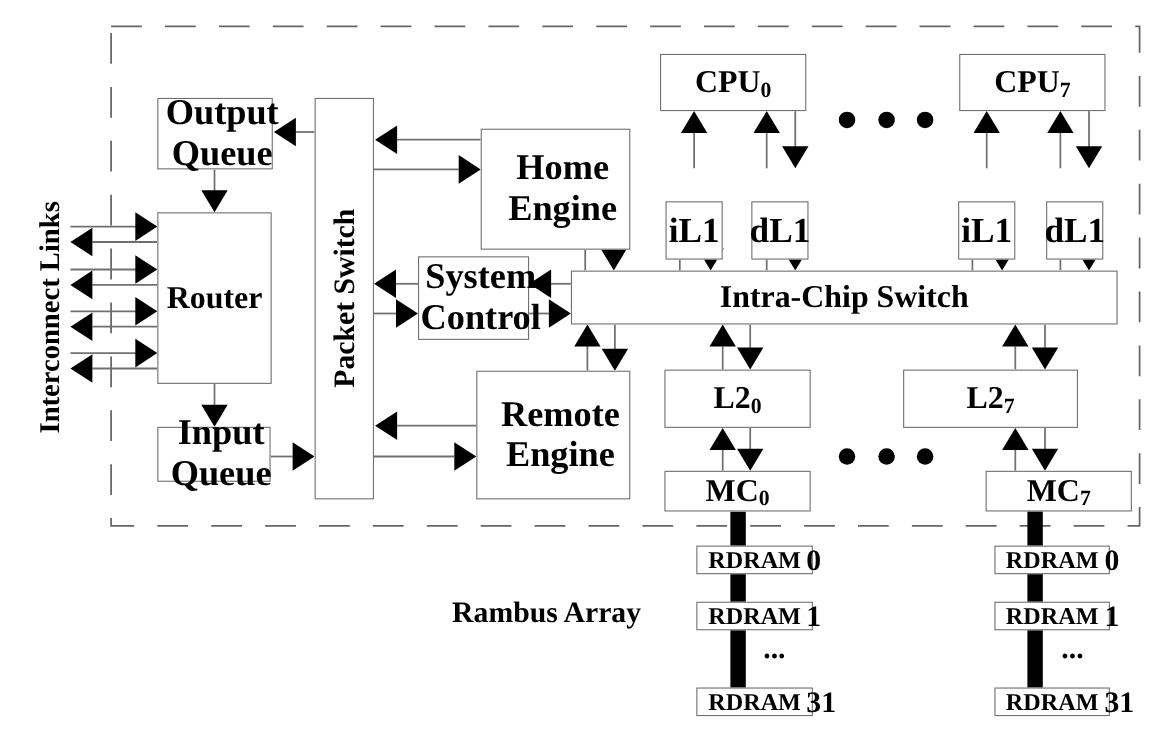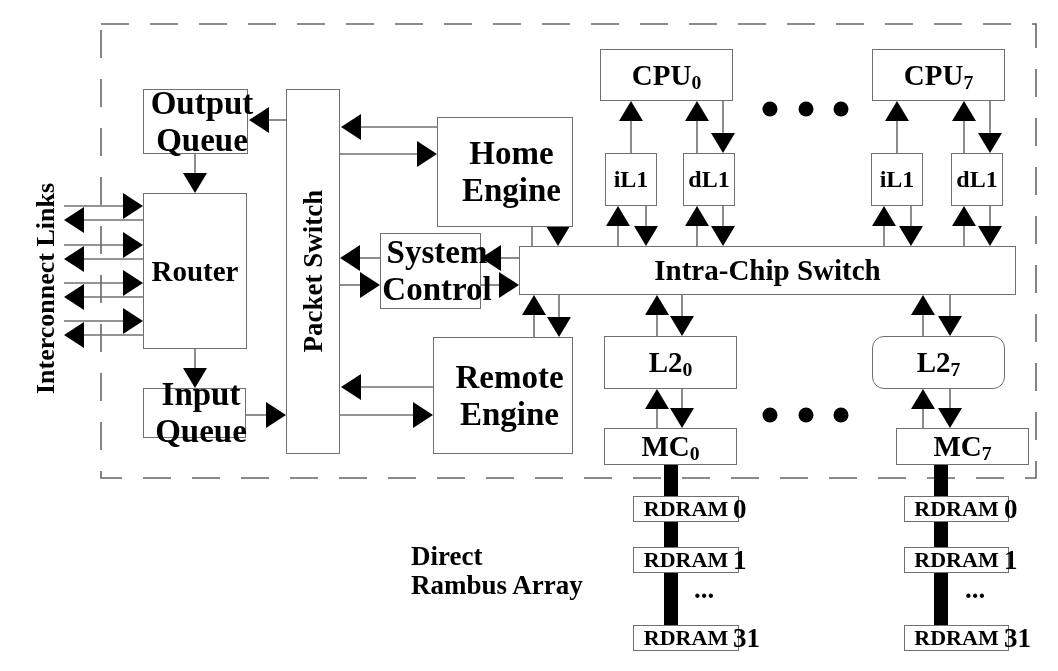--- a/index.html
+++ b/index.html
@@ -4,21 +4,21 @@
 <style>
   html,body{margin:0;padding:0;background:#fff;}
   .stage{position:relative;width:1058px;height:671px;background:#fff;overflow:hidden;
          font-family:"Liberation Serif","DejaVu Serif",serif;font-weight:bold;color:#000;}
   .stage svg{position:absolute;left:0;top:0;}
   .box{position:absolute;box-sizing:border-box;background:#fff;border:1.5px solid #707070;
        display:flex;flex-direction:column;align-items:center;justify-content:center;
        text-align:center;line-height:1.12;z-index:2;}
   .f27{font-size:33px;padding-left:13px;}
   .f29{font-size:29px;}
-  .f28{font-size:24px;}
+  .f28{font-size:32px;margin-top:30px;}
   .f22{font-size:22px;margin-left:16px;}
   sub{font-size:0.68em;vertical-align:-0.22em;line-height:0;}
   .vflex{display:flex;align-items:center;justify-content:center;}
   .vlabel{transform:rotate(-90deg);white-space:nowrap;font-size:27px;}
   .num{position:absolute;z-index:2;font-size:27px;line-height:30px;}
   .ell{position:absolute;z-index:2;font-size:27px;line-height:30px;text-align:center;width:64px;}
   .rot-label{position:absolute;left:-87px;top:272px;width:264px;height:33px;z-index:2;
              display:flex;align-items:center;justify-content:center;
              transform:rotate(-90deg);font-size:26px;white-space:nowrap;}
   .ann{position:absolute;left:411px;top:542px;z-index:2;font-size:27px;line-height:29px;text-align:left;}
@@ -235,21 +235,21 @@
   <div class="box f28" style="left:871px;top:153px;width:52px;height:53px;">
     <span>iL1</span>
   </div>
   <div class="box f28" style="left:951px;top:153px;width:52px;height:53px;">
     <span>dL1</span>
   </div>
 
   <div class="box f29" style="left:604px;top:336px;width:133px;height:53px;">
     <span><span>L2</span><sub>0</sub></span>
   </div>
-  <div class="box f29" style="left:872px;top:336px;width:133px;height:53px;border-radius:12px;">
+  <div class="box f29" style="left:821px;top:336px;width:159px;height:53px;">
     <span><span>L2</span><sub>7</sub></span>
   </div>
   <div class="box f29" style="left:604px;top:428px;width:133px;height:37px;">
     <span><span>MC</span><sub>0</sub></span>
   </div>
   <div class="box f29" style="left:872px;top:428px;width:133px;height:37px;margin-left:24px;">
     <span><span>MC</span><sub>7</sub></span>
   </div>
 
   <div class="box f22" style="left:617px;top:496px;width:106px;height:26px;">
@@ -274,17 +274,16 @@
   </div>
   <div class="box f22" style="left:888px;top:625px;width:105px;height:26px;">
     <span>RDRAM</span>
   </div>
   <div class="num" style="left:1004px;top:494px;">0</div>
   <div class="num" style="left:1004px;top:545px;">1</div>
   <div class="num" style="left:1004px;top:623px;">31</div>
   <div class="ell" style="left:943px;top:574px;">...</div>
 
   <div class="ann">
-    <span>Direct</span>
     <span>Rambus Array</span>
   </div>
 
 </div>
 
 </body></html>

